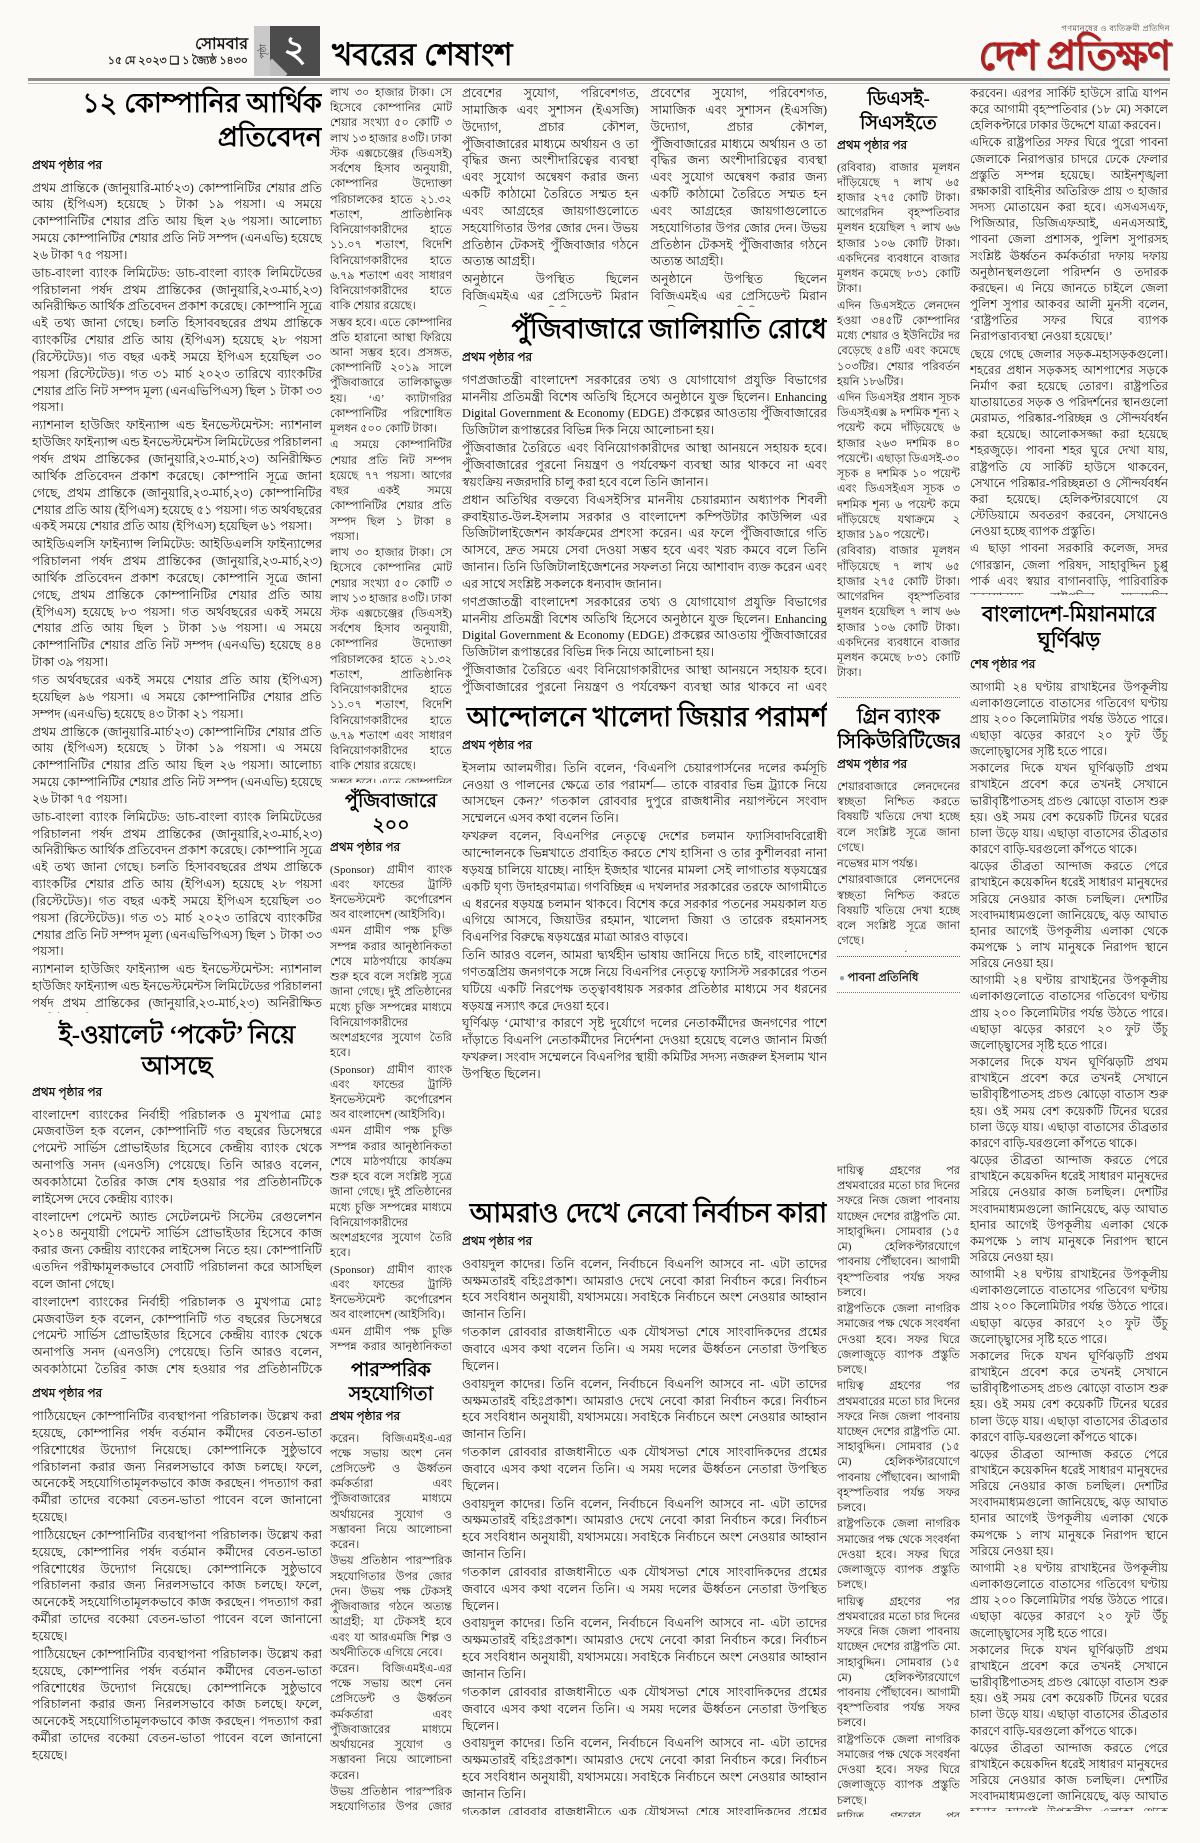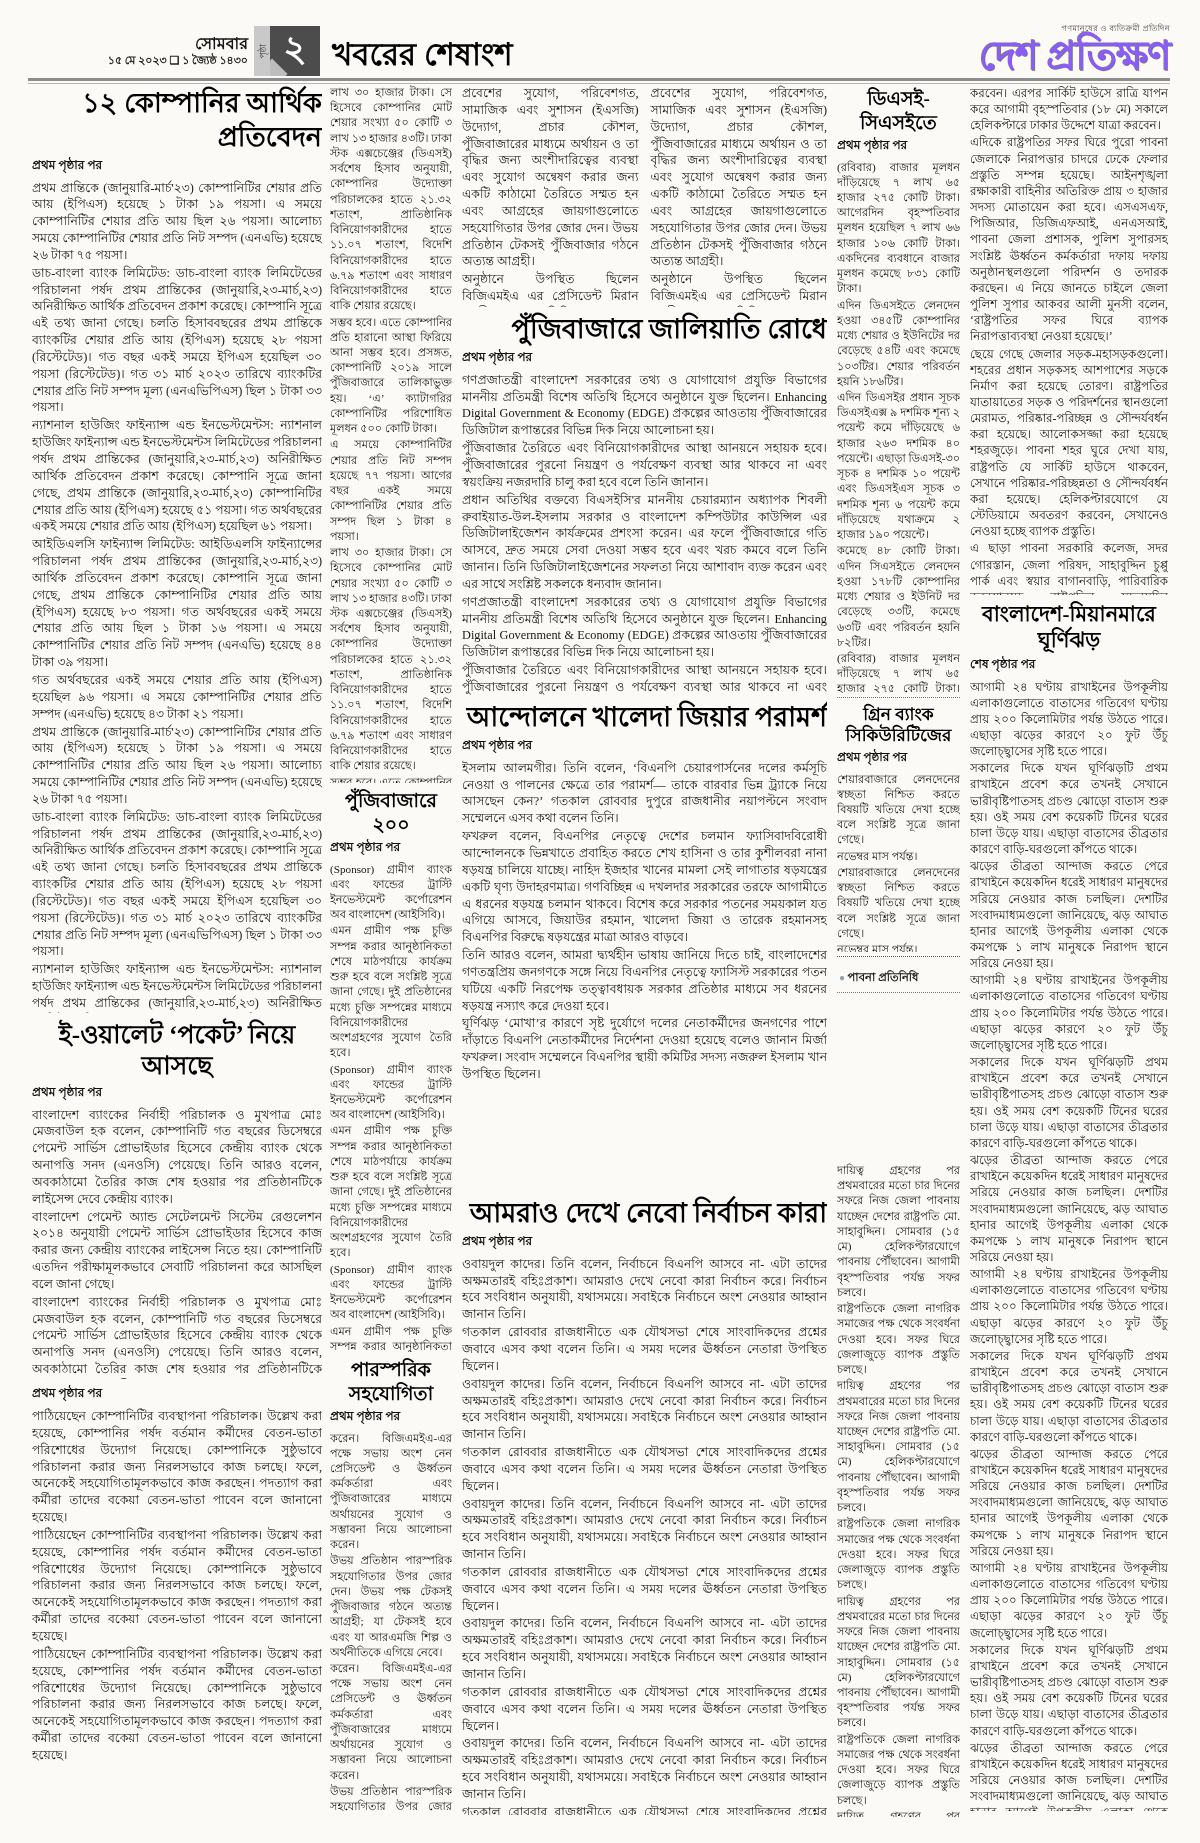--- a/index.html
+++ b/index.html
@@ -22,21 +22,21 @@
     display:flex;align-items:center;justify-content:center;}
   .pagestrip span{writing-mode:vertical-rl;transform:rotate(180deg);font-size:9px;color:#333;}
   .pagebox{position:absolute;left:270px;top:26px;width:50px;height:50px;background:#4c4c4c;color:#fff;
     display:flex;align-items:center;justify-content:center;font-size:36px;font-weight:bold;overflow:hidden;}
   .pagebox::after{content:"";position:absolute;width:22px;height:22px;background:#bdbdbd;
     transform:rotate(45deg);margin-left:-46px;margin-top:46px;}
   .pagebox{position:absolute;}
   .section-title{position:absolute;left:332px;top:30px;font-size:31px;font-weight:bold;letter-spacing:0;color:#000;}
   .masthead{position:absolute;right:30px;top:22px;text-align:right;}
   .masthead .tagline{font-size:8px;color:#444;letter-spacing:.5px;}
-  .masthead .brand{font-size:40px;font-weight:bold;color:#8b5cf6;line-height:1.05;
+  .masthead .brand{font-size:40px;font-weight:bold;color:#b91c1c;line-height:1.05;
     text-shadow:1px 1px 0 #777; letter-spacing:-1px;}
 
   
   .col{position:absolute;top:85px;height:1732px;overflow:hidden;}
   .art{overflow:hidden;margin-bottom:4px;}
   .headline{font-weight:bold;text-align:center;color:#000;line-height:1.25;margin:2px 0 0 0;}
   .kicker{font-weight:bold;text-align:left;font-size:12px;margin:1px 0 4px 0;color:#111;}
   .byline{font-weight:bold;font-size:11.5px;margin:6px 0 4px 2px;color:#222;}
   .byline .dot{color:#8fa3b0;font-size:10px;}
   .body p{margin:0 0 1px 0;text-align:justify;text-justify:inter-word;}
@@ -48,21 +48,21 @@
   .colE{left:837px;width:123px;}
   .colF{left:970px;width:198px;}
 
   .colA .body,.colCD .body{font-size:12.3px;line-height:1.37;}
   .colB .body,.colE .body{font-size:11.2px;line-height:1.36;}
   .colF .body{font-size:11.8px;line-height:1.37;}
 
   .head-xl .headline{font-size:27px;text-align:right;}
   .head-lg .headline{font-size:25px;}
   .head-md .headline{font-size:19px;}
-  .head-sm .headline{font-size:17px;}
+  .head-sm .headline{font-size:20px;}
   .head-f .headline{font-size:21px;}
 
   .boxed{border-top:1px dotted #555;padding-top:6px;}
   .boxed .headline{font-size:20px;line-height:1.55;}
   .boxed .rule{border-top:1px dotted #777;margin:4px 0 2px 0;}
   .dotted-top{border-top:1px dotted #777;padding-top:4px;}
 </style>
 </head>
 <body>
 
@@ -204,21 +204,20 @@
   </div>
 
   <div class="col colE">
     <div class="art head-md" style="height:608px;">
         <div class="headline">ডিএসই-সিএসইতে</div>
         <div class="kicker">প্রথম পৃষ্ঠার পর</div>
         <div class="body">
           <p>(রবিবার) বাজার মূলধন দাঁড়িয়েছে ৭ লাখ ৬৫ হাজার ২৭৫ কোটি টাকা। আগেরদিন বৃহস্পতিবার মূলধন হয়েছিল ৭ লাখ ৬৬ হাজার ১০৬ কোটি টাকা। একদিনের ব্যবধানে বাজার মূলধন কমেছে ৮৩১ কোটি টাকা।</p>
           <p>এদিন ডিএসইতে লেনদেন হওয়া ৩৪৫টি কোম্পানির মধ্যে শেয়ার ও ইউনিটের দর বেড়েছে ৫৪টি এবং কমেছে ১০৩টির। শেয়ার পরিবর্তন হয়নি ১৮৬টির।</p>
           <p>এদিন ডিএসইর প্রধান সূচক ডিএসইএক্স ৯ দশমিক শূন্য ২ পয়েন্ট কমে দাঁড়িয়েছে ৬ হাজার ২৬৩ দশমিক ৪০ পয়েন্টে। এছাড়া ডিএসই-৩০ সূচক ৪ দশমিক ১০ পয়েন্ট এবং ডিএসইএস সূচক ৩ দশমিক শূন্য ৬ পয়েন্ট কমে দাঁড়িয়েছে যথাক্রমে ২ হাজার ১৯০ পয়েন্টে।</p>
-          <p>কমেছে ৪৮ কোটি টাকা। এদিন সিএসইতে লেনদেন হওয়া ১৭৮টি কোম্পানির মধ্যে শেয়ার ও ইউনিট দর বেড়েছে ৩৩টি, কমেছে ৬৩টি এবং পরিবর্তন হয়নি ৮২টির।</p>
           <p>(রবিবার) বাজার মূলধন দাঁড়িয়েছে ৭ লাখ ৬৫ হাজার ২৭৫ কোটি টাকা। আগেরদিন বৃহস্পতিবার মূলধন হয়েছিল ৭ লাখ ৬৬ হাজার ১০৬ কোটি টাকা। একদিনের ব্যবধানে বাজার মূলধন কমেছে ৮৩১ কোটি টাকা।</p>
         </div>
       </div>
     <div class="art head-sm dotted-top" style="height:250px;">
         <div class="headline">গ্রিন ব্যাংক সিকিউরিটিজের</div>
         <div class="kicker">প্রথম পৃষ্ঠার পর</div>
         <div class="body">
           <p>শেয়ারবাজারে লেনদেনের স্বচ্ছতা নিশ্চিত করতে বিষয়টি খতিয়ে দেখা হচ্ছে বলে সংশ্লিষ্ট সূত্রে জানা গেছে।</p>
           <p>নভেম্বর মাস পর্যন্ত।</p>
           <p>শেয়ারবাজারে লেনদেনের স্বচ্ছতা নিশ্চিত করতে বিষয়টি খতিয়ে দেখা হচ্ছে বলে সংশ্লিষ্ট সূত্রে জানা গেছে।</p>

